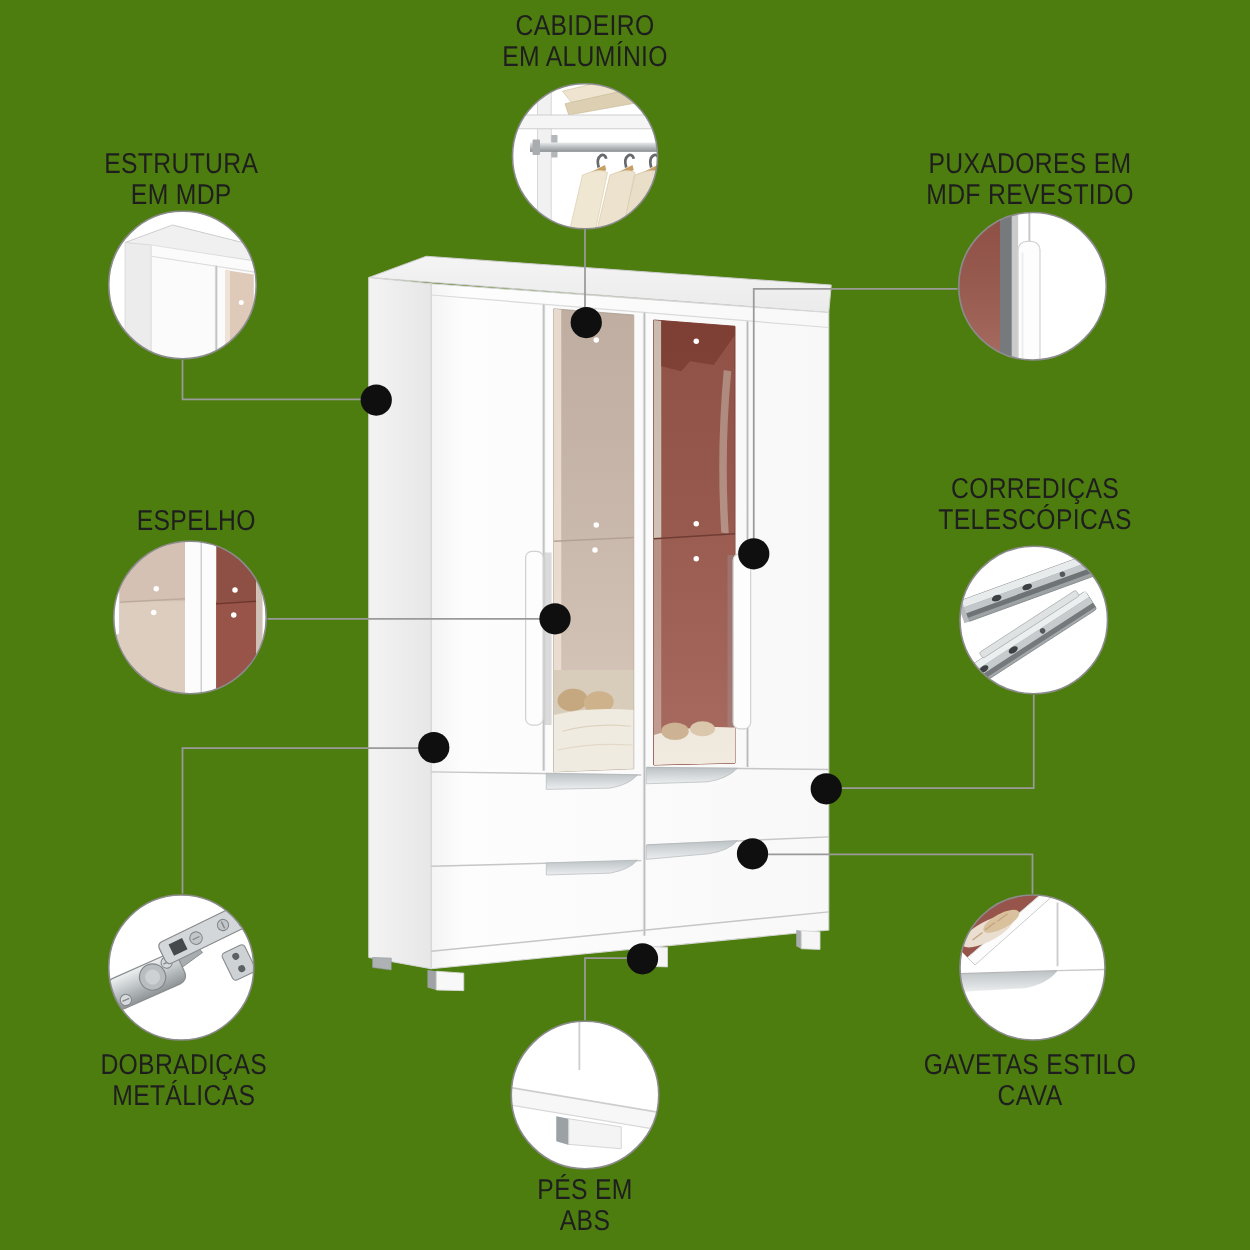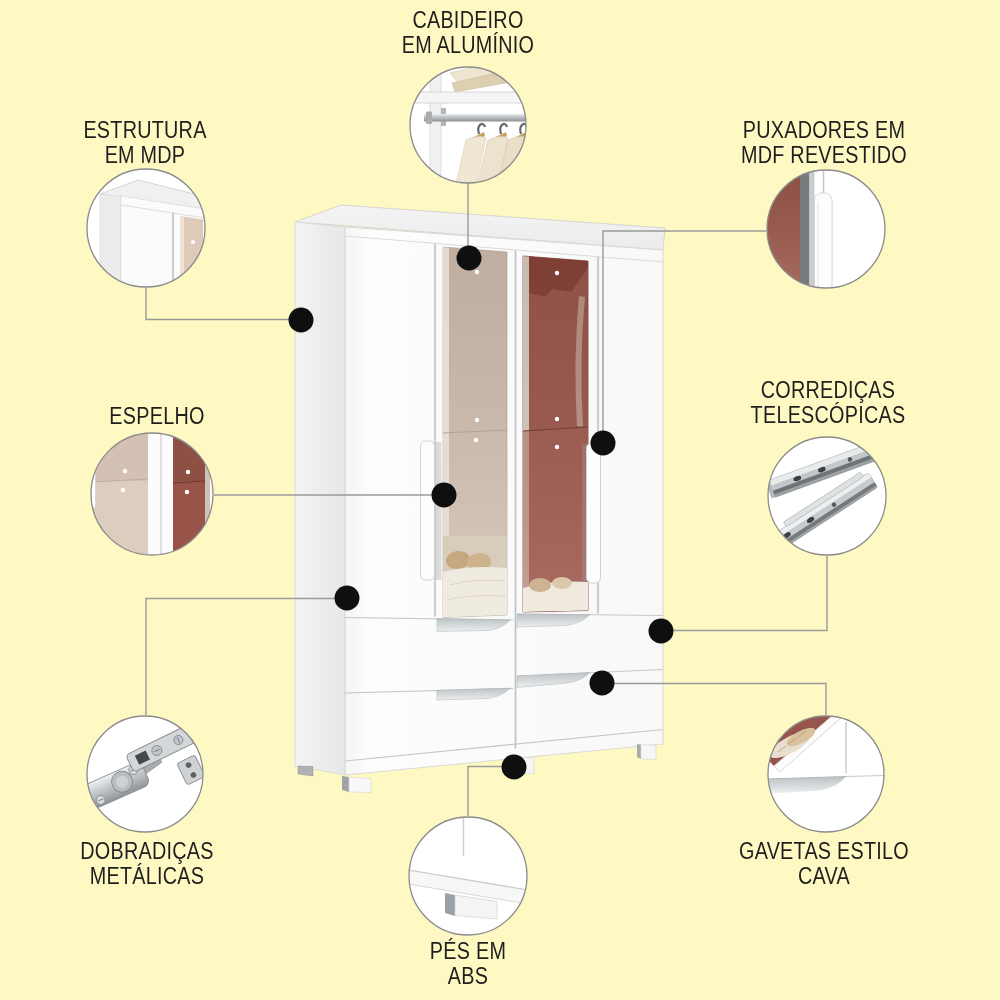--- a/index.html
+++ b/index.html
@@ -1,16 +1,16 @@
 <!DOCTYPE html>
 <html><head>
 <meta charset="utf-8">
 <style>
   html,body{margin:0;padding:0;background:#fff;}
-  .stage{position:relative;width:1000px;height:1000px;background:#fef9c3;overflow:hidden;
+  .stage{position:relative;width:1000px;height:1000px;background:#4d7c0f;overflow:hidden;
          font-family:"Liberation Sans", sans-serif;}
   .stage svg{position:absolute;left:0;top:0;}
   .callout-label{position:absolute;transform:translateX(-50%) scaleX(.86);transform-origin:center top;
     color:#1e1e1e;font-size:23px;line-height:24.5px;letter-spacing:.3px;text-align:center;font-weight:400;}
   .callout-label span{display:block;white-space:nowrap;}
 </style>
 </head>
 <body>
 
 <div class="stage">

